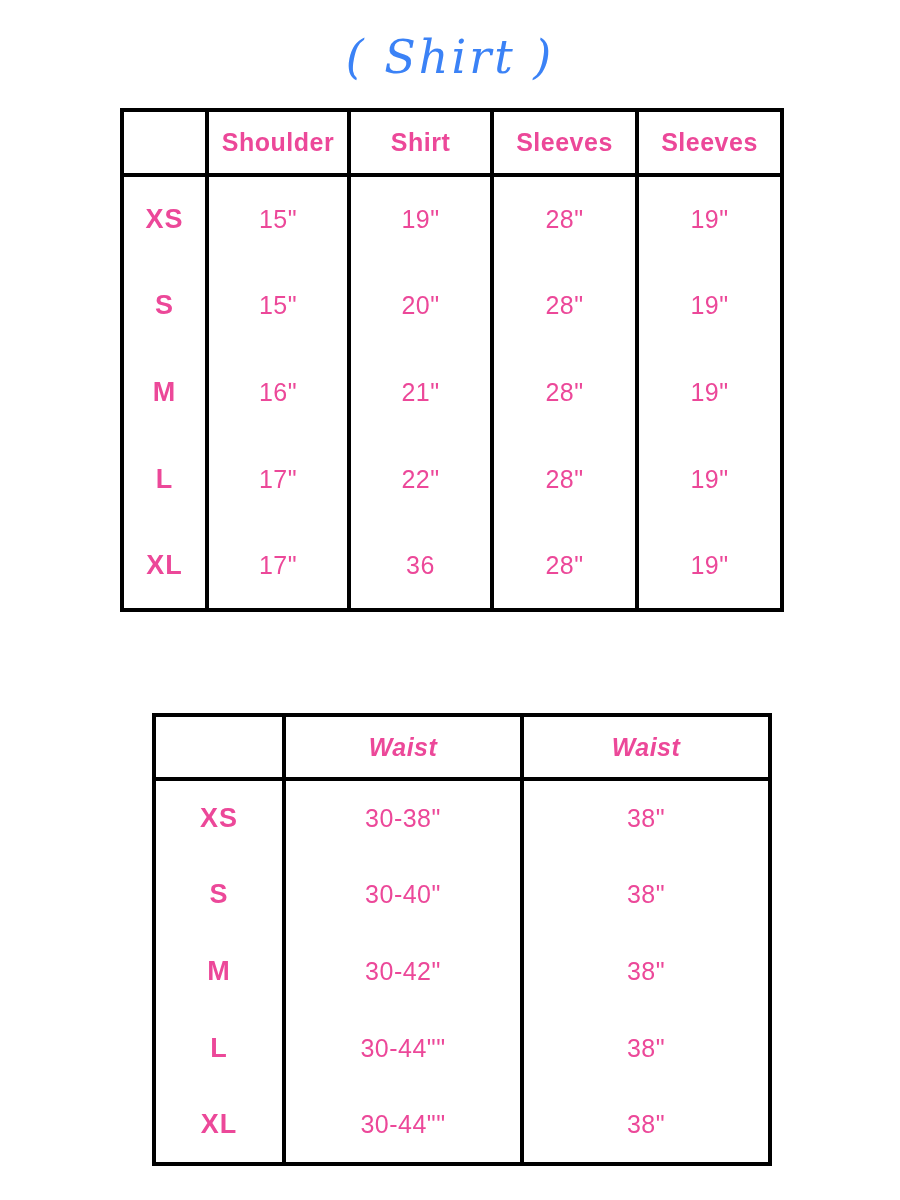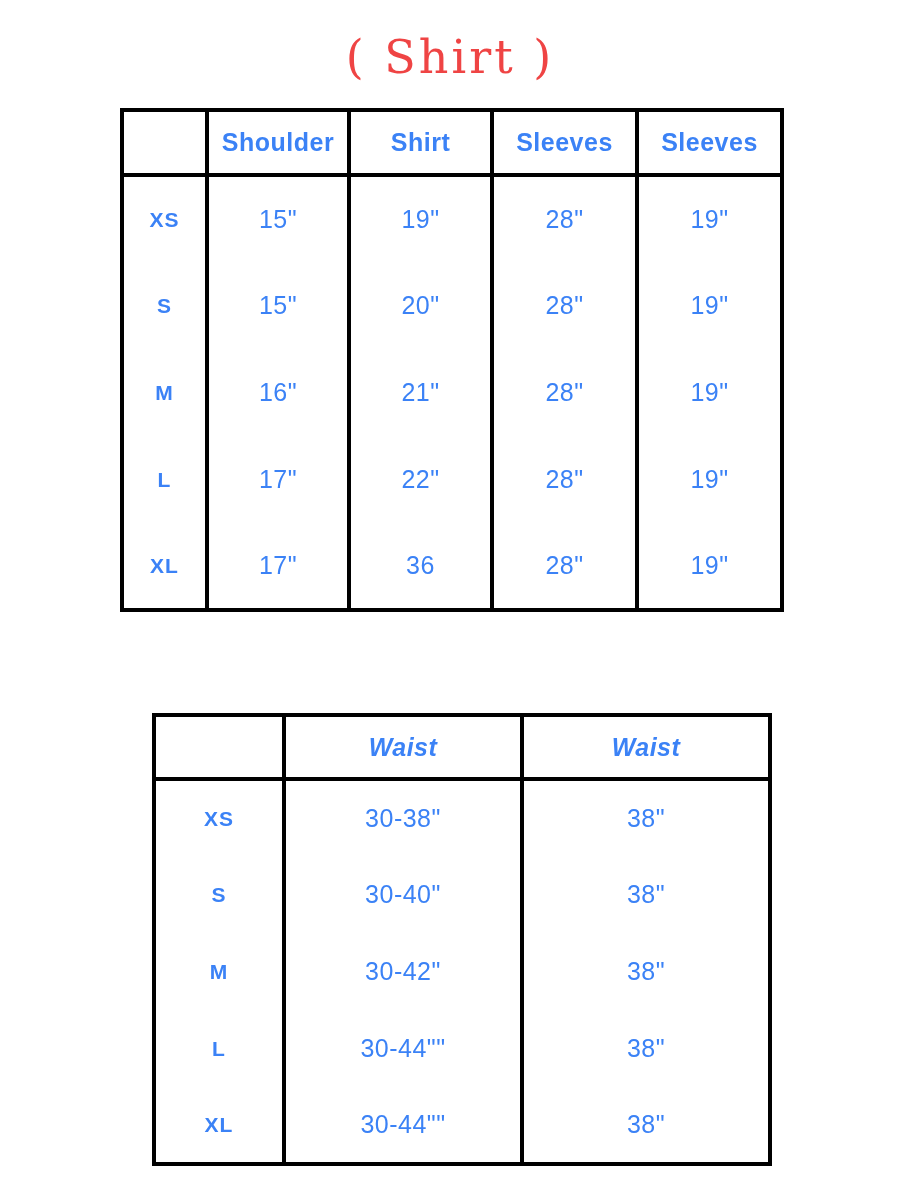--- a/index.html
+++ b/index.html
@@ -9,53 +9,54 @@
     font-family: "Liberation Sans", sans-serif;
     overflow: hidden;
   }
   .page { position: relative; width: 900px; height: 1200px; background: #ffffff; }
 
   .script-title {
     position: absolute;
     width: 100%;
     text-align: center;
     font-family: "DejaVu Serif", serif;
+    font-style: italic;
     font-weight: 400;
-    color: #ef4444;
+    color: #3b82f6;
     letter-spacing: 3px;
   }
   .script-title.shirt   { top: 30px;  font-size: 46px; }
   .script-title.trouser { top: 640px; font-size: 42px; }
 
   table.size-table {
     position: absolute;
     border-collapse: collapse;
     table-layout: fixed;
     background: #ffffff;
   }
   table.size-table, table.size-table th, table.size-table td {
     border-color: #000000;
   }
   table.size-table { border: 4px solid #000; }
   table.size-table th, table.size-table td {
     border-left: 4px solid #000;
     border-right: 4px solid #000;
     text-align: center;
     vertical-align: middle;
-    color: #3b82f6;
+    color: #ec4899;
   }
   table.size-table thead th {
     border-bottom: 4px solid #000;
     font-weight: 700;
     font-size: 25px;
     letter-spacing: 0.5px;
   }
   td.size-label {
     font-weight: 700;
-    font-size: 21px;
+    font-size: 27px;
     letter-spacing: 1px;
   }
   td.value-cell {
     font-weight: 400;
     font-size: 25px;
     letter-spacing: 0.5px;
   }
 
   #shirt-table { left: 120px; top: 108px; width: 660px; }
   #shirt-table thead tr { height: 65px; }

